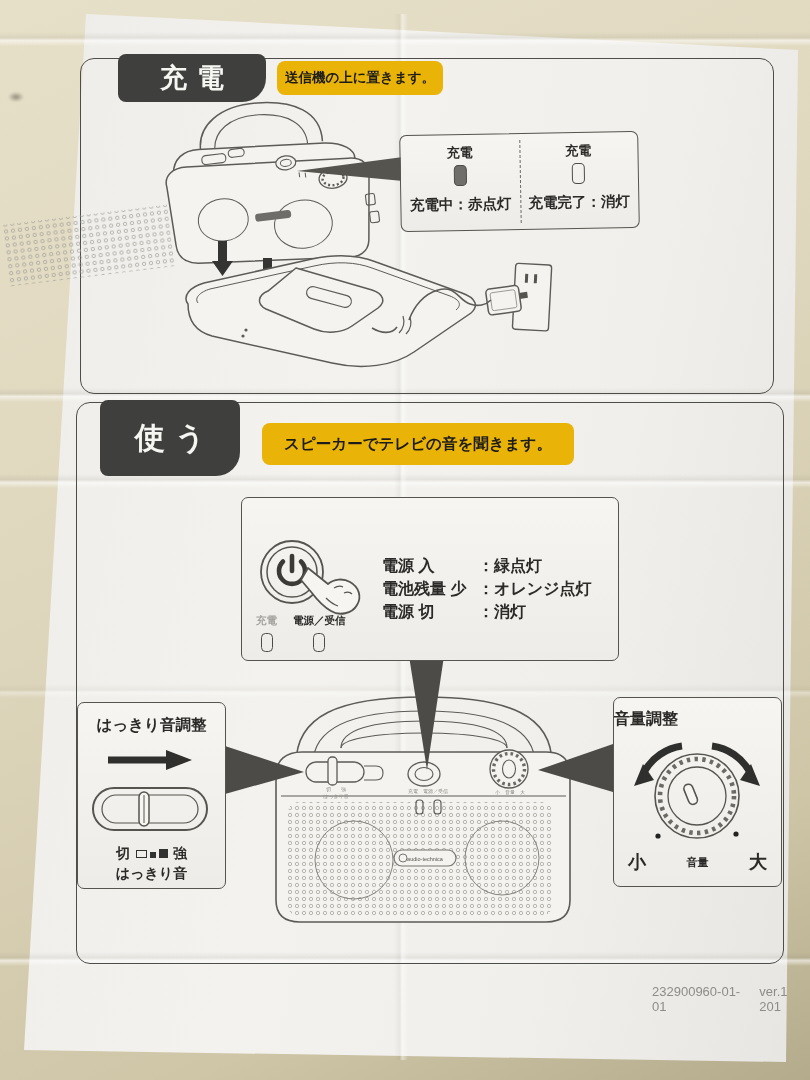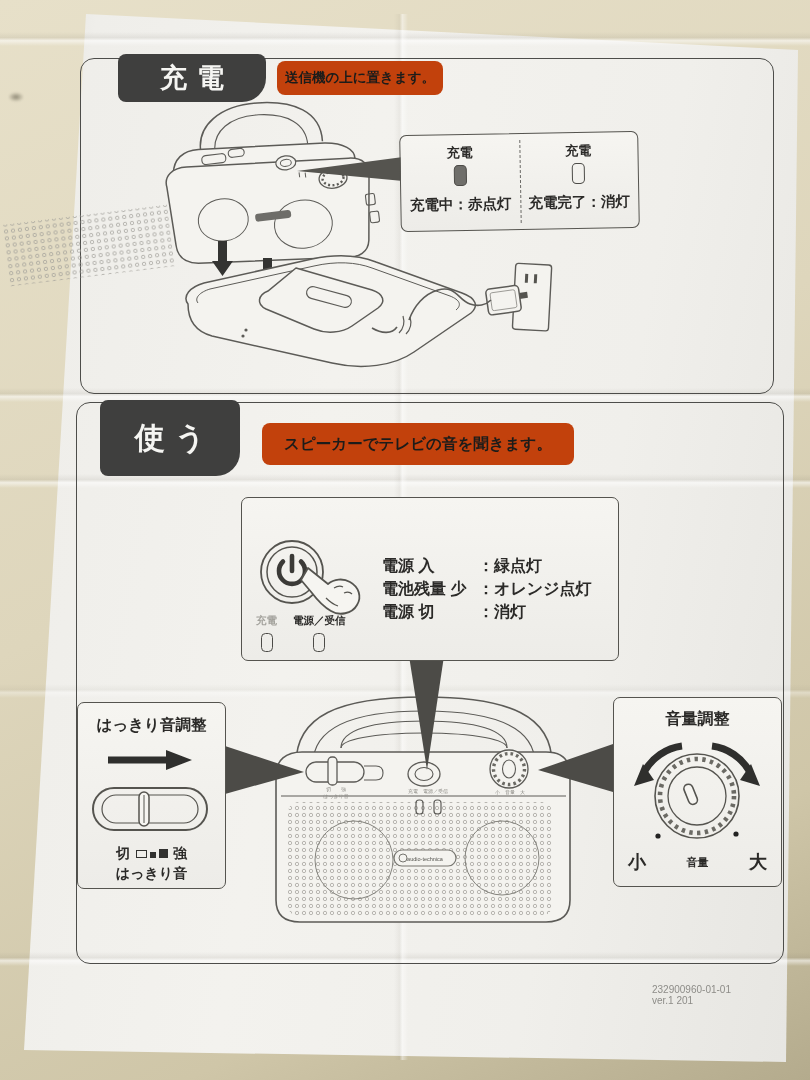--- a/index.html
+++ b/index.html
@@ -15,21 +15,21 @@
   .crease.h{height:14px;background:linear-gradient(180deg,rgba(110,105,92,0) 0%,rgba(110,105,92,.10) 40%,rgba(255,255,255,.55) 62%,rgba(255,255,255,0) 100%);}
   .crease.v{top:14px;height:1046px;width:14px;background:linear-gradient(90deg,rgba(110,105,92,0),rgba(110,105,92,.07) 40%,rgba(255,255,255,.45) 60%,rgba(255,255,255,0));}
   .smudge{position:absolute;left:8px;top:92px;width:16px;height:10px;border-radius:50%;
           background:radial-gradient(ellipse,rgba(70,65,50,.55),rgba(70,65,50,0) 70%);filter:blur(1px);}
   
   .frame{position:absolute;border:1.6px solid #4d4d4a;border-radius:14px;z-index:4;}
   
   .hdr{position:absolute;background:#3f3f3e;color:#f5f5f2;font-weight:700;
        display:flex;align-items:center;justify-content:center;z-index:6;
        border-radius:8px 8px 24px 8px;letter-spacing:10px;text-indent:10px;}
-  .sub{position:absolute;background:#c2410c;color:#1c1c1a;font-weight:700;
+  .sub{position:absolute;background:#eab308;color:#1c1c1a;font-weight:700;
        display:flex;align-items:center;justify-content:center;z-index:6;border-radius:8px;}
   
   .wbox{position:absolute;border:1.6px solid #55544f;border-radius:7px;
         background:linear-gradient(180deg,#f6f5f1,#edecE8);z-index:6;color:#2b2a28;}
   
   .ind-col{position:absolute;top:0;height:100%;width:50%;text-align:center;}
   .ind-div{position:absolute;left:50%;top:6px;bottom:6px;border-left:1.6px dashed #6b6a66;}
   .ind-label{font-size:13px;font-weight:700;margin-top:9px;}
   .led{display:inline-block;width:11px;height:19px;border:1.7px solid #4c4b47;border-radius:4.5px;margin-top:3px;}
   .led.on{background:#6f6e6a;}
@@ -45,25 +45,25 @@
   .led.sm{width:10px;height:17px;}
   
   .cs-title{position:absolute;left:0;right:0;top:12px;text-align:center;font-size:15.5px;font-weight:700;}
   .cs-scale{position:absolute;left:0;right:0;top:142px;text-align:center;font-size:14px;font-weight:700;}
   .sq{display:inline-block;vertical-align:baseline;margin:0 1.5px;}
   .sq1{width:9px;height:6px;border:1.3px solid #323230;}
   .sq2{width:6px;height:6px;background:#323230;}
   .sq3{width:9px;height:9px;background:#323230;}
   .cs-caption{position:absolute;left:0;right:0;top:162px;text-align:center;font-size:14px;font-weight:700;}
   
-  .vol-title{position:absolute;left:0;right:0;top:11px;text-align:center;font-size:16px;font-weight:700;}
+  .vol-title{position:absolute;left:0;right:0;top:11px;font-size:16px;font-weight:700;}
   .vol-row{position:absolute;left:14px;right:14px;top:152px;display:flex;align-items:baseline;justify-content:space-between;font-weight:700;}
   .vol-min,.vol-max{font-size:18px;}
   .vol-mid{font-size:11px;position:relative;top:-2px;}
-  .footer{position:absolute;left:652px;top:984px;font-size:10px;color:#8d8c88;z-index:6;display:flex;gap:0;flex-direction:column;}
+  .footer{position:absolute;left:652px;top:984px;font-size:13px;color:#8d8c88;z-index:6;display:flex;gap:10px;}
   svg text{font-family:"Liberation Sans","DejaVu Sans",sans-serif;}
   .art{position:absolute;inset:0;z-index:5;pointer-events:none;}
 </style>
 </head>
 <body>
 
 <div id="photo">
 
   <div class="paper"></div>
   <div class="smudge"></div>

